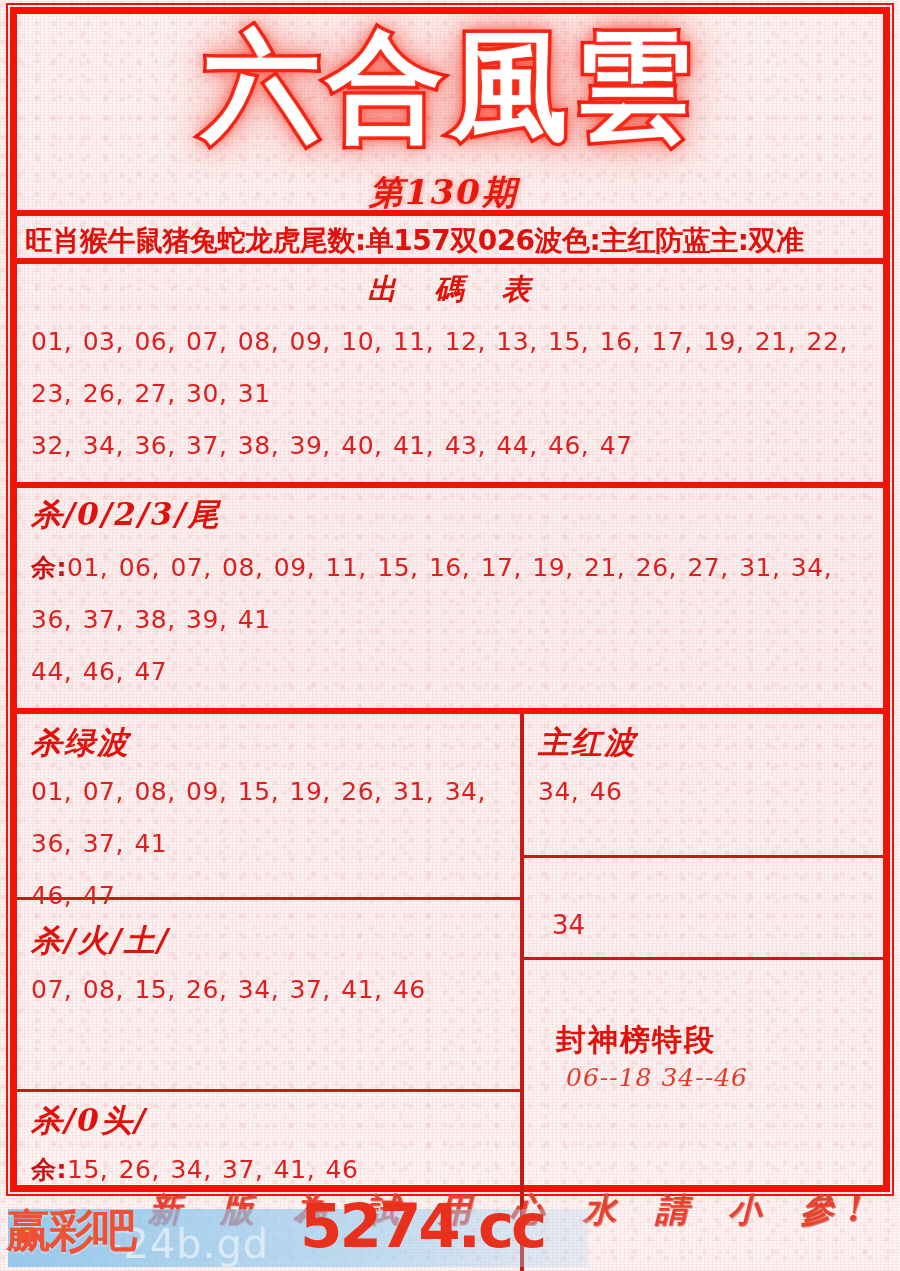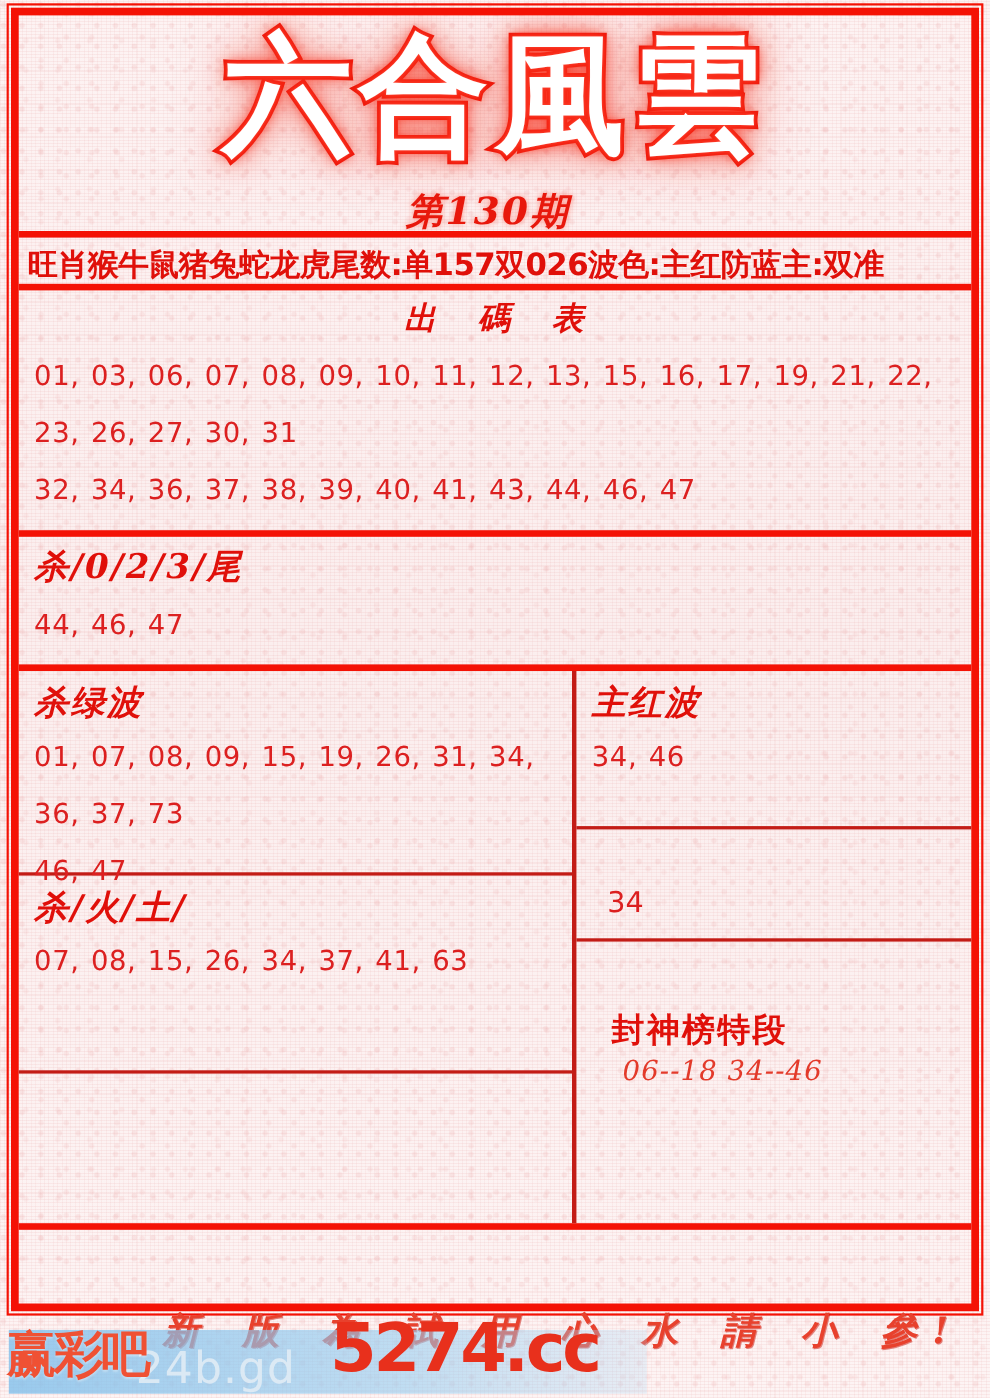--- a/index.html
+++ b/index.html
@@ -128,21 +128,21 @@
   }
   .nums .pfx{font-weight:bold;color:#c81010;}
   
   .split{display:flex;border-bottom:6px solid #f41205;}
   .col-l{width:507px;box-sizing:border-box;border-right:4px solid #c31c16;}
   .col-r{flex:1;box-sizing:border-box;}
   .cell{box-sizing:border-box;padding:8px 14px 4px 14px;}
   .cell.div{border-bottom:3px solid #c31c16;}
   .cell .sec-title{margin-bottom:2px;}
   .h-green{height:186px;}
-  .h-fire{height:180px;}
+  .h-fire{height:180px;margin-top:12px;}
   .h-head{height:180px;}
   .h-red{height:144px;}
   .h-34{height:102px;padding-left:28px;}
   .h-fsb{height:256px;}
   .fsb-title{
     font-family:"DejaVu Serif","Liberation Serif",serif;
     font-weight:bold;
     font-size:30px;
     color:#e0100a;
     letter-spacing:2px;
@@ -244,38 +244,43 @@
     <div class="band">旺肖猴牛鼠猪兔蛇龙虎尾数:单157双026波色:主红防蓝主:双准</div>
 
     <div class="sec">
       <div class="sec-title center">出 碼 表</div>
       <div class="nums">01, 03, 06, 07, 08, 09, 10, 11, 12, 13, 15, 16, 17, 19, 21, 22, 23, 26, 27, 30, 31</div>
       <div class="nums">32, 34, 36, 37, 38, 39, 40, 41, 43, 44, 46, 47</div>
     </div>
 
     <div class="sec">
       <div class="sec-title">杀/0/2/3/尾</div>
+      <div class="nums"><span class="pfx">余:</span><span>01, 06, 07, 08, 09, 11, 15, 16, 17, 19, 21, 26, 27, 31, 34, 36, 37, 38, 39, 41</span></div>
       <div class="nums">44, 46, 47</div>
     </div>
 
     <div class="split">
 
       <div class="col-l">
 
         <div class="cell div h-green">
           <div class="sec-title">杀绿波</div>
-          <div class="nums">01, 07, 08, 09, 15, 19, 26, 31, 34, 36, 37, 73</div>
+          <div class="nums">01, 07, 08, 09, 15, 19, 26, 31, 34, 36, 37, 41</div>
           <div class="nums">46, 47</div>
         </div>
 
         <div class="cell div h-fire">
           <div class="sec-title">杀/火/土/</div>
-          <div class="nums">07, 08, 15, 26, 34, 37, 41, 63</div>
-        </div>
-
+          <div class="nums">07, 08, 15, 26, 34, 37, 41, 46</div>
+        </div>
+
+        <div class="cell h-head">
+          <div class="sec-title">杀/0头/</div>
+          <div class="nums"><span class="pfx">余:</span><span>15, 26, 34, 37, 41, 46</span></div>
+        </div>
 
       </div>
 
       <div class="col-r">
 
         <div class="cell div h-red">
           <div class="sec-title">主红波</div>
           <div class="nums">34, 46</div>
         </div>
 

